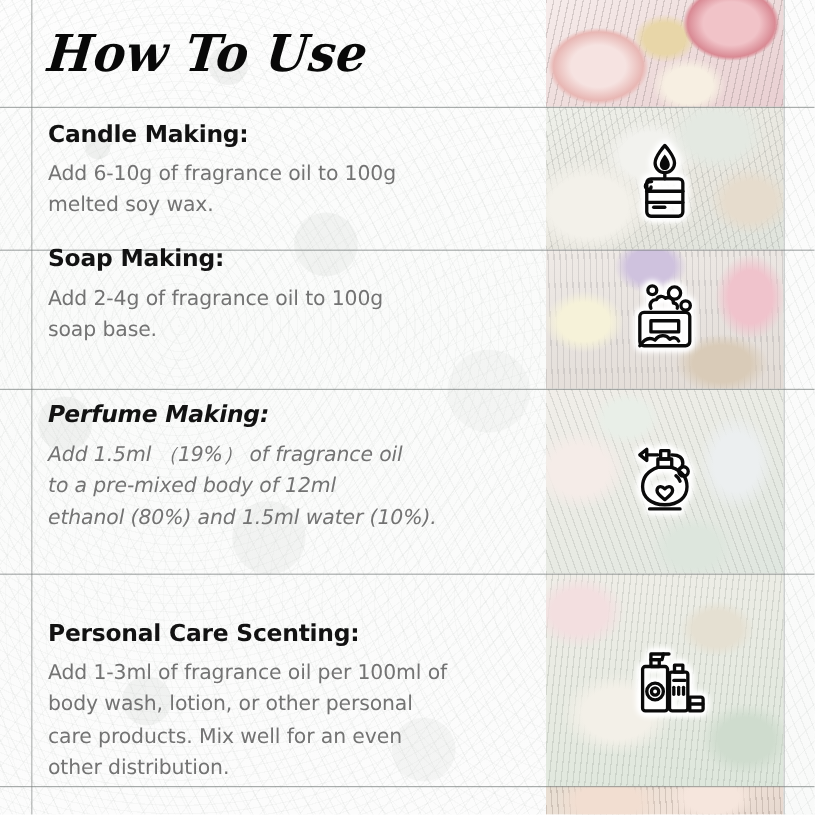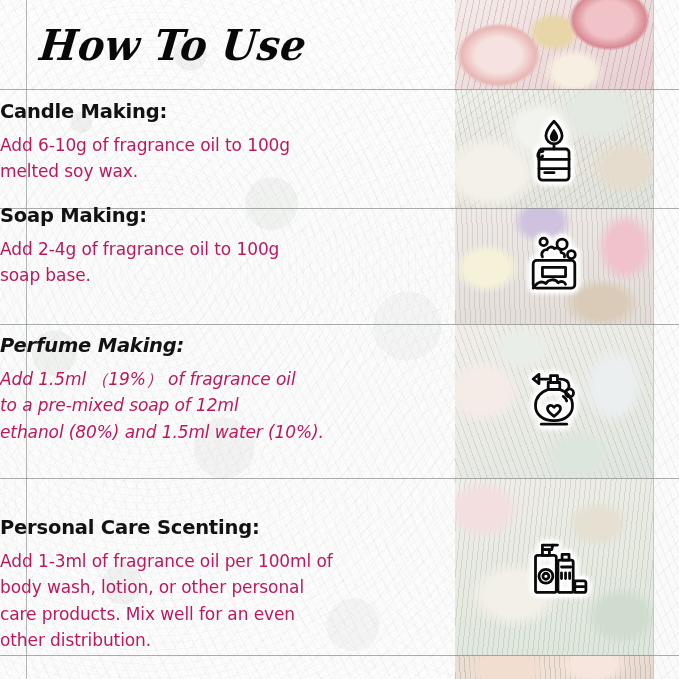--- a/index.html
+++ b/index.html
@@ -93,37 +93,38 @@
     color: #080808;
     white-space: nowrap;
     transform: skewX(-6deg) scaleY(1.06);
     transform-origin: left center;
   }
 
   .section {
     position: absolute;
     left: 0;
     width: 519px;
+    padding-left: 40px;
     padding-right: 16px;
   }
   .sec-head {
     font-family: "DejaVu Sans", "Liberation Sans", sans-serif;
     font-weight: 700;
     font-size: 19.5px;
     letter-spacing: -0.2px;
     color: #121212;
     white-space: nowrap;
   }
   .sec-body {
     font-family: "DejaVu Sans", "Liberation Sans", sans-serif;
     font-weight: 400;
     font-size: 17px;
     line-height: 1.55;
     letter-spacing: -0.1px;
-    color: #be185d;
+    color: #737373;
   }
   .sec-body .ln { display: block; white-space: nowrap; }
 
   
   .photo-col {
     position: absolute;
     left: 455px; top: 0;
     width: 198px;
     height: 679px;
     overflow: hidden;
@@ -334,21 +335,21 @@
       <div class="sec-body" style="margin-top:9px;">
         <span class="ln">Add 2-4g of fragrance oil to 100g</span>
         <span class="ln">soap base.</span>
       </div>
     </div>
 
     <div class="section" style="top:334px;font-style:italic;">
       <div class="sec-head">Perfume Making:</div>
       <div class="sec-body" style="margin-top:9px;">
         <span class="ln">Add 1.5ml （19%） of fragrance oil</span>
-        <span class="ln">to a pre-mixed soap of 12ml</span>
+        <span class="ln">to a pre-mixed body of 12ml</span>
         <span class="ln">ethanol (80%) and 1.5ml water (10%).</span>
       </div>
     </div>
 
     <div class="section" style="top:516px;">
       <div class="sec-head">Personal Care Scenting:</div>
       <div class="sec-body" style="margin-top:9px;">
         <span class="ln">Add 1-3ml of fragrance oil per 100ml of</span>
         <span class="ln">body wash, lotion, or other personal</span>
         <span class="ln">care products. Mix well for an even</span>

